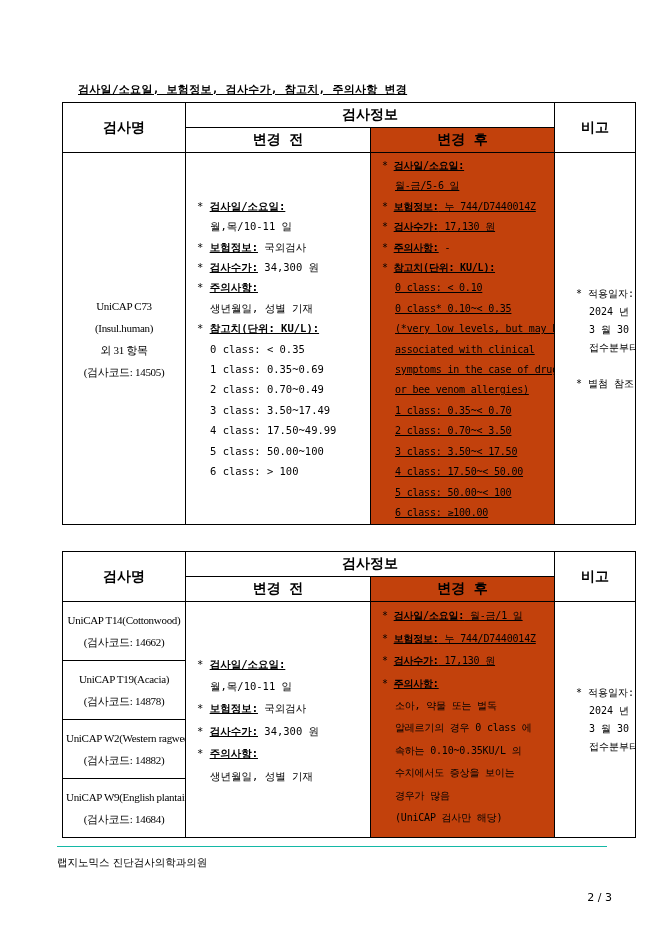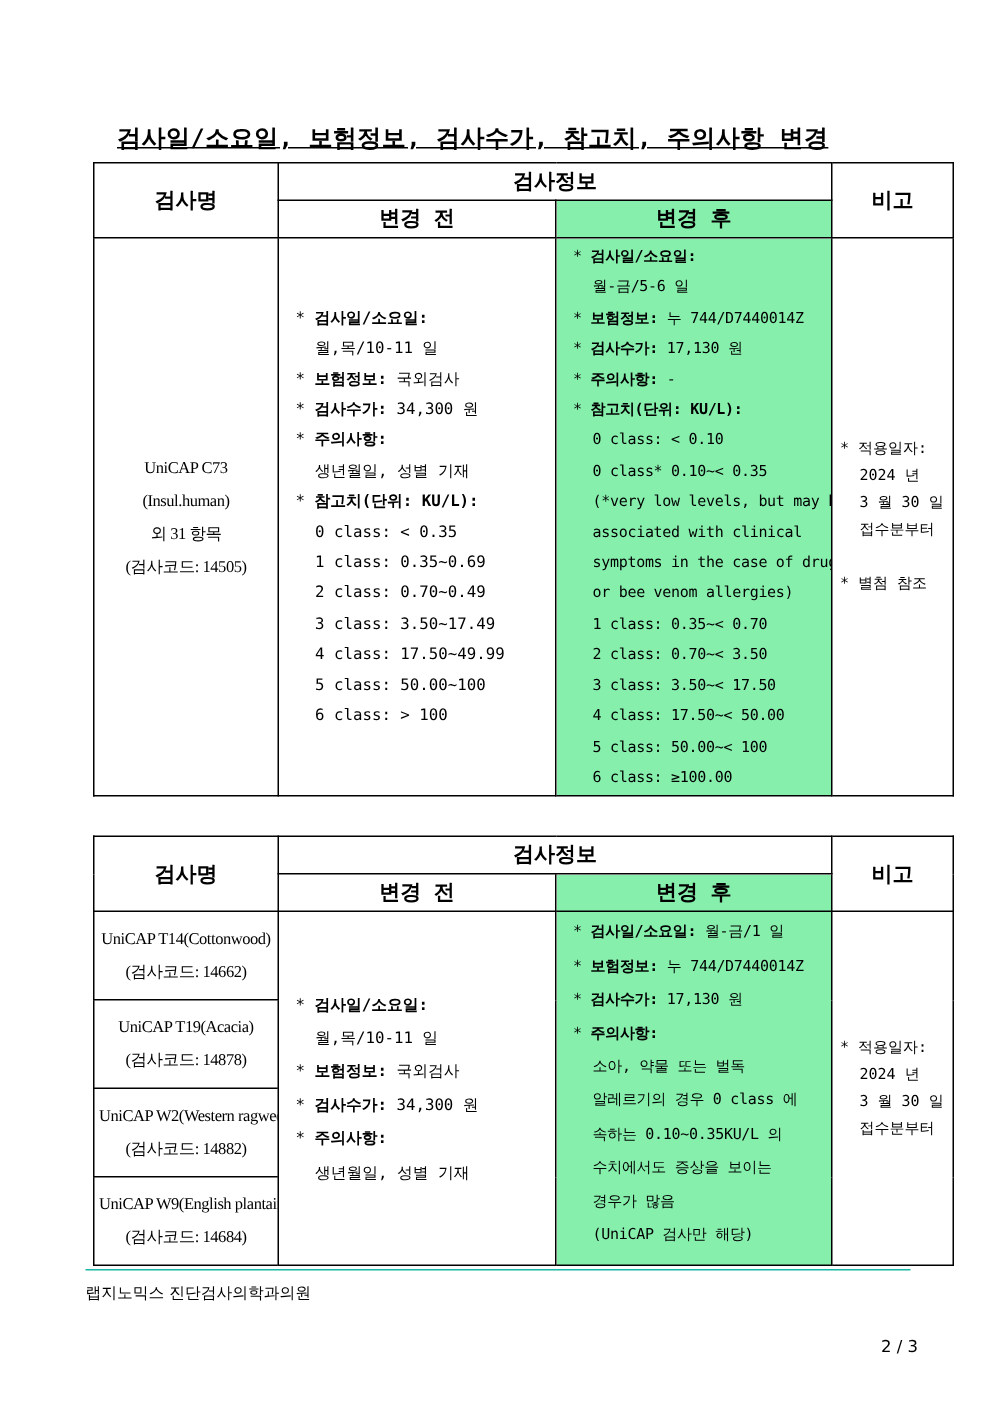--- a/index.html
+++ b/index.html
@@ -1,34 +1,34 @@
 <!DOCTYPE html>
 <html><head>
 <meta charset="utf-8">
 <style>
   html,body{margin:0;padding:0;background:#fff;}
   body{width:664px;height:940px;font-family:"DejaVu Sans Mono","DejaVu Sans",sans-serif;color:#000;}
   .page{position:relative;width:664px;height:940px;overflow:hidden;background:#fff;}
   .content{padding-top:82px;}
-  .table-title{margin:0 0 5px 78px;font-size:16px;font-weight:bold;text-decoration:underline;letter-spacing:.3px;}
+  .table-title{margin:0 0 5px 78px;font-size:11px;font-weight:bold;text-decoration:underline;letter-spacing:.3px;}
   table{border-collapse:collapse;table-layout:fixed;width:573px;margin-left:62px;}
   td{border:1px solid #000;font-size:10.5px;padding:1px 3px;overflow:hidden;vertical-align:middle;}
   .th{text-align:center;font-weight:bold;font-size:14px;height:22px;}
-  .green{background:#86efac;}
+  .green{background:#c2410c;}
   .ln{line-height:20.4px;white-space:nowrap;}
   .t2 .ln{line-height:22.4px;}
   .ind{padding-left:13px;}
   .b{font-weight:bold;}
-  .u{}
+  .u{text-decoration:underline;}
   .name-cell{text-align:center;vertical-align:middle;font-family:Liberation Serif, serif;font-size:11px;letter-spacing:-.3px;}
   .name-cell .ln{line-height:22px;}
   .before-cell{vertical-align:middle;padding-left:11px;}
   .after-cell{vertical-align:top;padding-top:3px;padding-left:11px;}
   .after-cell .ln{font-size:10px;letter-spacing:-.2px;}
-  .note-cell{vertical-align:middle;padding-left:5px;font-size:10px;}
+  .note-cell{vertical-align:middle;padding-left:21px;font-size:10px;}
   .note-cell .ln{line-height:18px;}
   .t2-gap{height:26px;}
   .footer{position:absolute;left:57px;top:846px;width:550px;border-top:1px solid #14b8a6;padding-top:7px;font-size:10.5px;font-family:"DejaVu Sans",sans-serif;}
   .footer .fln{line-height:16.5px;white-space:nowrap;}
   .weblink{color:#0000cc;text-decoration:underline;cursor:pointer;}
   .pipe{margin:0 10px;}
   .page-num{position:absolute;top:891px;right:52px;font-size:11px;font-family:"DejaVu Sans",sans-serif;}
 </style>
 </head>
 <body>

